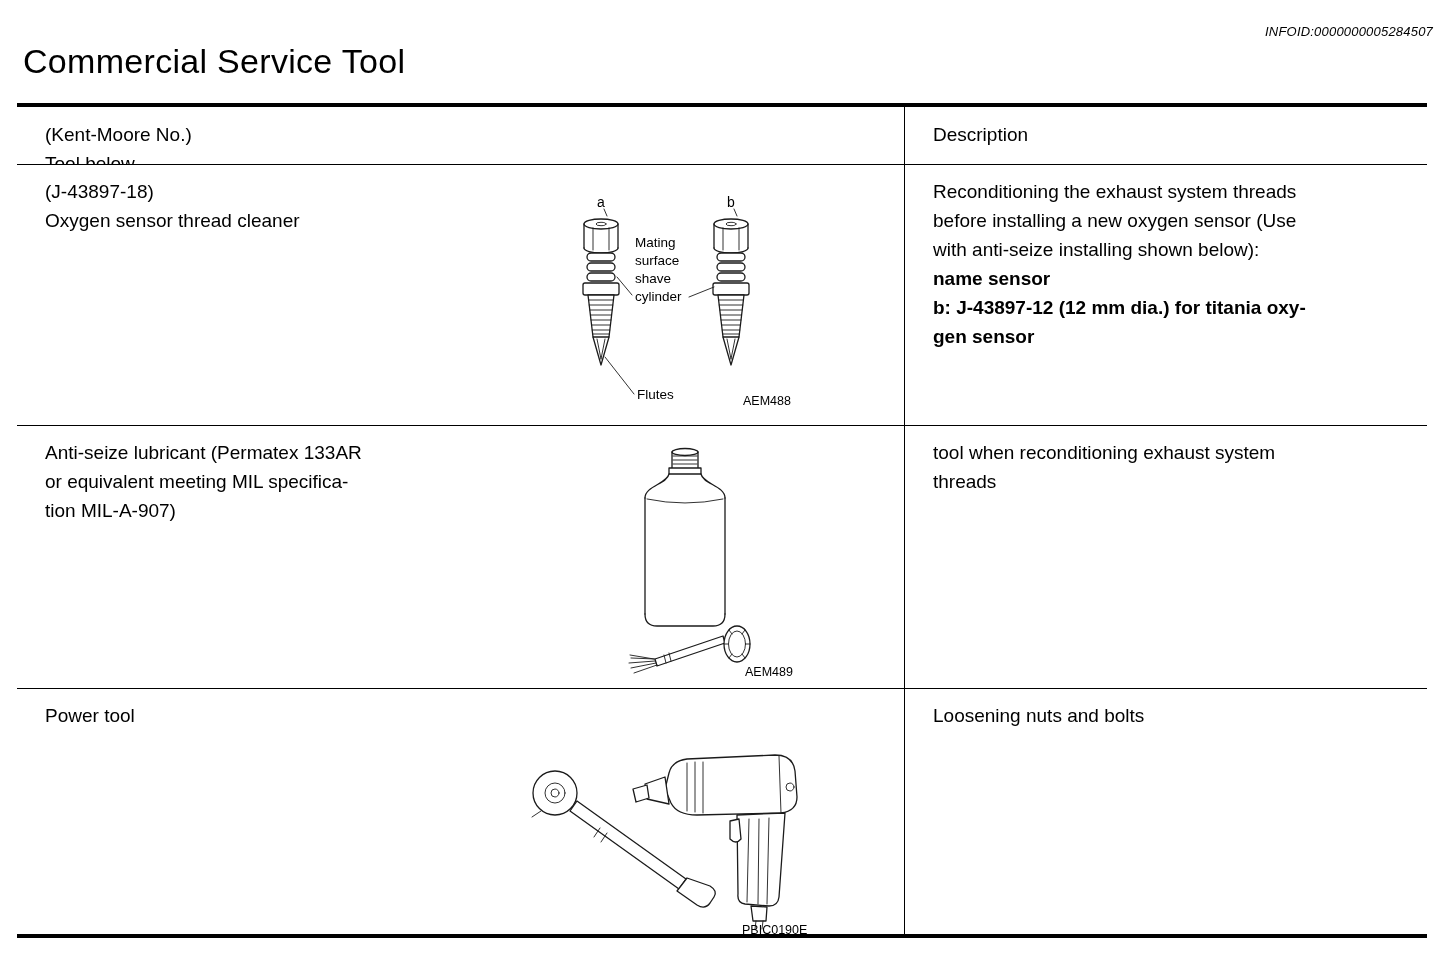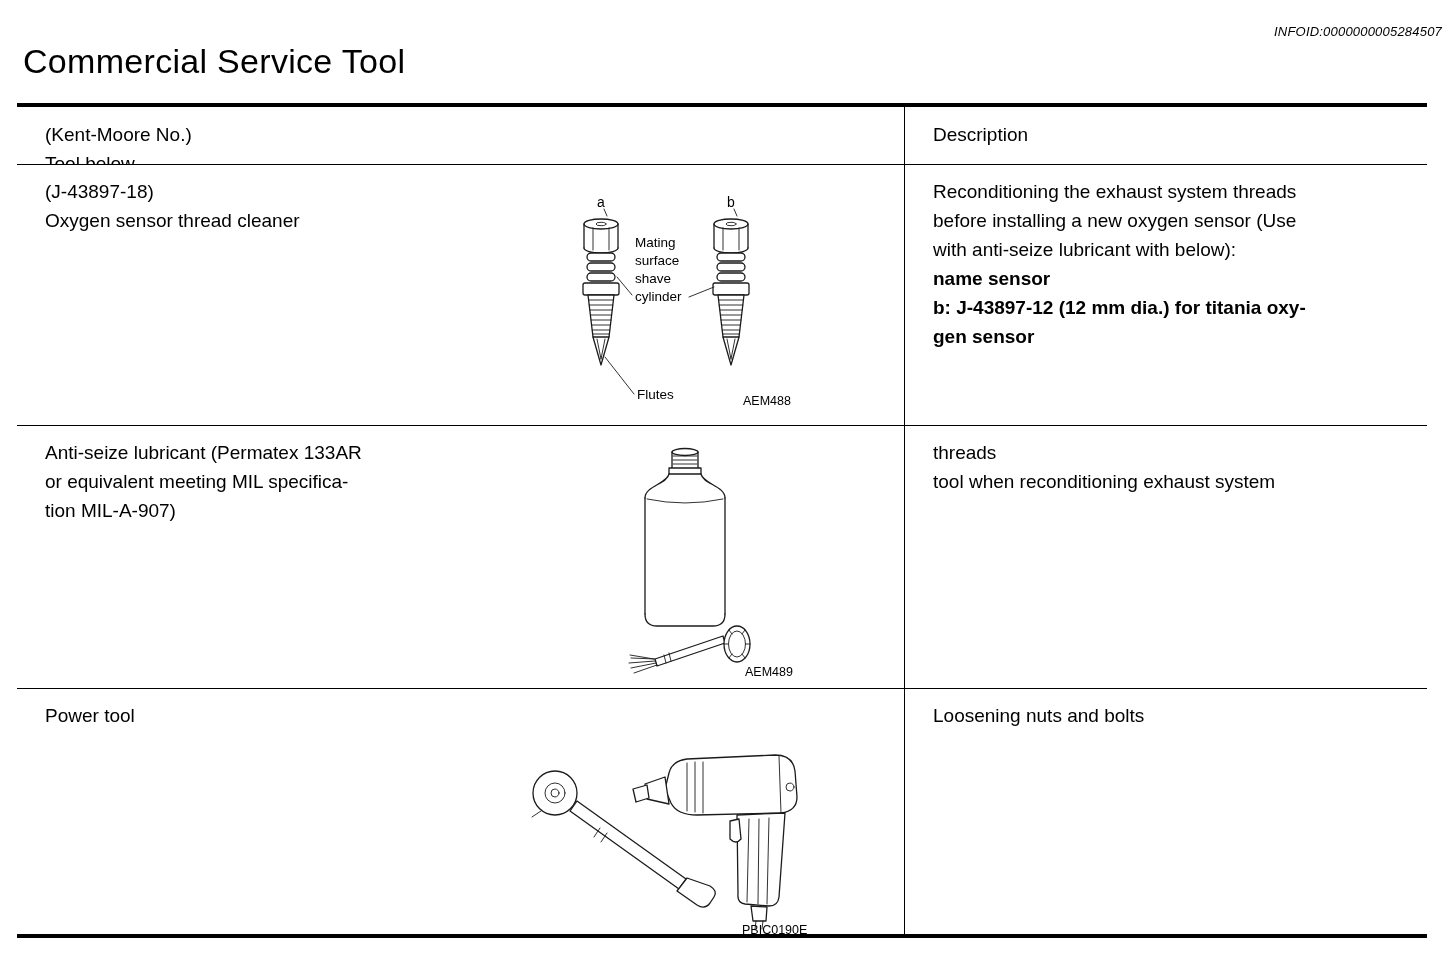--- a/index.html
+++ b/index.html
@@ -6,21 +6,21 @@
   html, body { background:#ffffff; }
   body {
     width:1456px; height:978px; position:relative; overflow:hidden;
     font-family:"Liberation Sans", sans-serif; color:#000;
   }
   .page-title {
     position:absolute; left:23px; top:2px;
     font-size:34px; font-weight:400; letter-spacing:0.3px;margin-top:40px;
   }
   .infoid {
-    position:absolute; right:14px; top:24px;
+    position:absolute; right:23px; top:24px;
     font-size:13px; font-style:italic; letter-spacing:0.2px;
   }
   .svc-table {
     position:absolute; left:17px; top:103px; width:1410px;
     border-top:4px solid #000; border-bottom:4px solid #000;
     background:#fff;
   }
   .row { display:grid; grid-template-columns:888px 522px; border-bottom:1px solid #000; }
   .row:last-child { border-bottom:none; }
   .cell { position:relative; overflow:hidden; }
@@ -117,21 +117,21 @@
           <path class="ln-thin" d="M77,203 L48,166"></path>
         </g>
 
         <text class="fig-code" x="186" y="214">AEM488</text>
       </svg>
     </div>
     <div class="cell desc-cell">
       <div class="cell-text">
         <div class="line">Reconditioning the exhaust system threads</div>
         <div class="line">before installing a new oxygen sensor (Use</div>
-        <div class="line">with anti-seize lubricant with below):</div>
+        <div class="line">with anti-seize installing shown below):</div>
         <div class="line bold">name sensor</div>
         <div class="line bold">b: J-43897-12 (12 mm dia.) for titania oxy-</div>
         <div class="line bold">gen sensor</div>
       </div>
     </div>
   </div>
 
   <div class="row row-2">
     <div class="cell tool-cell">
       <div class="cell-text">
@@ -156,22 +156,22 @@
           <path class="ln-thin" d="M38,213 L14,212 M38,215 L12,217 M39,217 L14,222 M40,219 L17,227 M37,213 L13,209"></path>
           <ellipse class="ln fillw" cx="120" cy="198" rx="13" ry="18"></ellipse>
           <ellipse class="ln-thin" cx="120" cy="198" rx="8.5" ry="13"></ellipse>
           <path class="ln-thin" d="M112,184 l3,4 M128,184 l-3,4 M107,198 h4 M133,198 h-4 M112,212 l3,-4 M128,212 l-3,-4"></path>
         </g>
         <text class="fig-code" x="128" y="230">AEM489</text>
       </svg>
     </div>
     <div class="cell desc-cell">
       <div class="cell-text">
+        <div class="line">tool when reconditioning exhaust system</div>
         <div class="line">threads</div>
-        <div class="line">tool when reconditioning exhaust system</div>
       </div>
     </div>
   </div>
 
   <div class="row row-3">
     <div class="cell tool-cell">
       <div class="cell-text">
         <div class="line">Power tool</div>
       </div>
       <svg class="fig fig-3" viewBox="0 0 340 212" aria-hidden="true">

